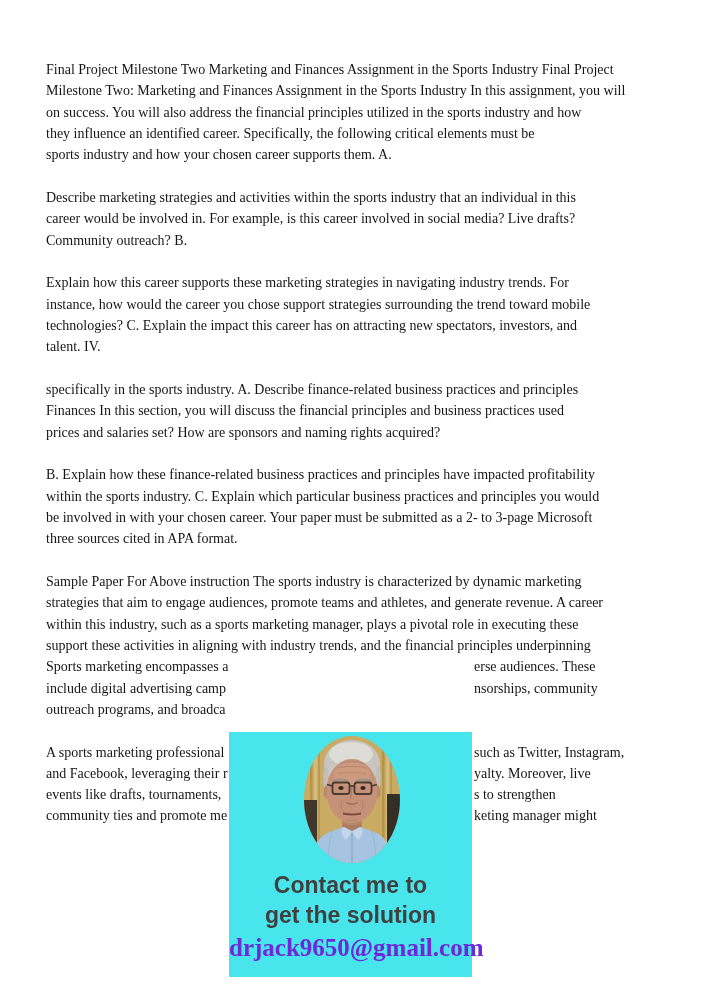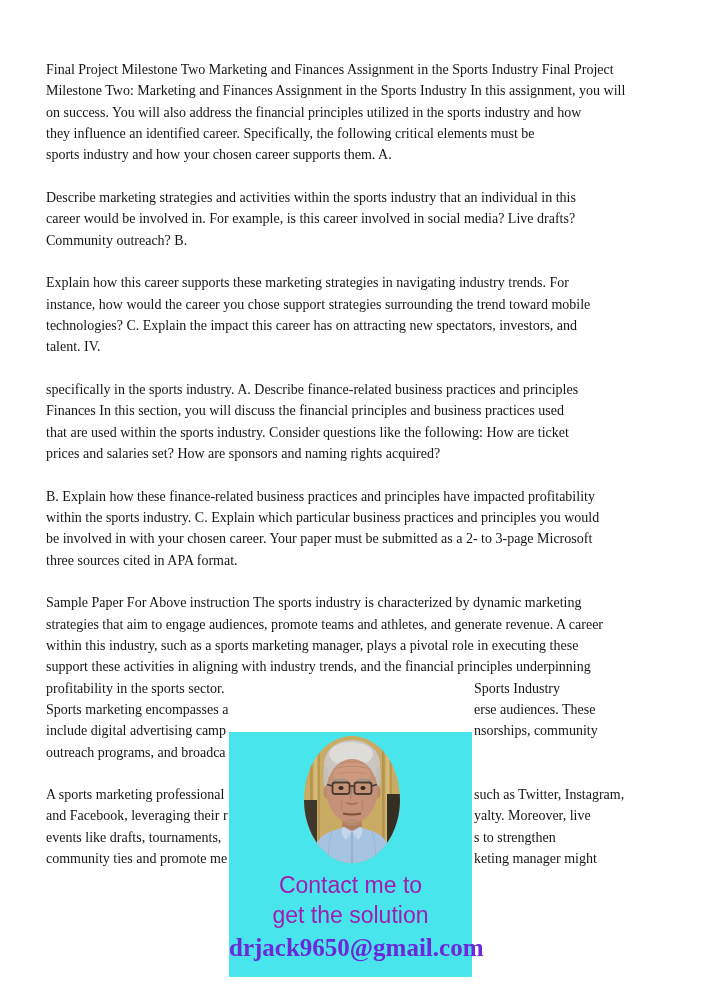--- a/index.html
+++ b/index.html
@@ -55,24 +55,24 @@
     border-radius: 50%;
     overflow: hidden;
   }
   .avatar svg { display: block; width: 96px; height: 127px; }
   .contact-heading {
     position: absolute;
     top: 138px;
     left: 0;
     right: 0;
     font-family: "Liberation Sans", "DejaVu Sans", sans-serif;
-    font-weight: normal;
+    font-weight: bold;
     font-size: 23px;
     line-height: 30px;
-    color: #a21caf;
+    color: #404040;
   }
   .contact-email {
     position: absolute;
     top: 201px;
     left: 0;
     right: 0;
     font-family: "Liberation Serif", "DejaVu Serif", serif;
     font-weight: bold;
     font-size: 25px;
     line-height: 30px;
@@ -142,24 +142,20 @@
       <div class="paragraph">
         <div class="line">
         <span class="frag left">specifically in the sports industry. A. Describe finance-related business practices and principles</span>
         
       </div>
         <div class="line">
         <span class="frag left">Finances In this section, you will discuss the financial principles and business practices used</span>
         
       </div>
         <div class="line">
-        <span class="frag left">that are used within the sports industry. Consider questions like the following: How are ticket</span>
-        
-      </div>
-        <div class="line">
         <span class="frag left">prices and salaries set? How are sponsors and naming rights acquired?</span>
         
       </div>
       </div>
       <div class="paragraph">
         <div class="line">
         <span class="frag left">B. Explain how these finance-related business practices and principles have impacted profitability</span>
         
       </div>
         <div class="line">
@@ -184,24 +180,20 @@
         <span class="frag left">strategies that aim to engage audiences, promote teams and athletes, and generate revenue. A career</span>
         
       </div>
         <div class="line">
         <span class="frag left">within this industry, such as a sports marketing manager, plays a pivotal role in executing these</span>
         
       </div>
         <div class="line">
         <span class="frag left">support these activities in aligning with industry trends, and the financial principles underpinning</span>
         
-      </div>
-        <div class="line">
-        <span class="frag left">profitability in the sports sector.</span>
-        <span class="frag right">Sports Industry</span>
       </div>
         <div class="line">
         <span class="frag left">Sports marketing encompasses a</span>
         <span class="frag right">erse audiences. These</span>
       </div>
         <div class="line">
         <span class="frag left">include digital advertising camp</span>
         <span class="frag right">nsorships, community</span>
       </div>
         <div class="line">

